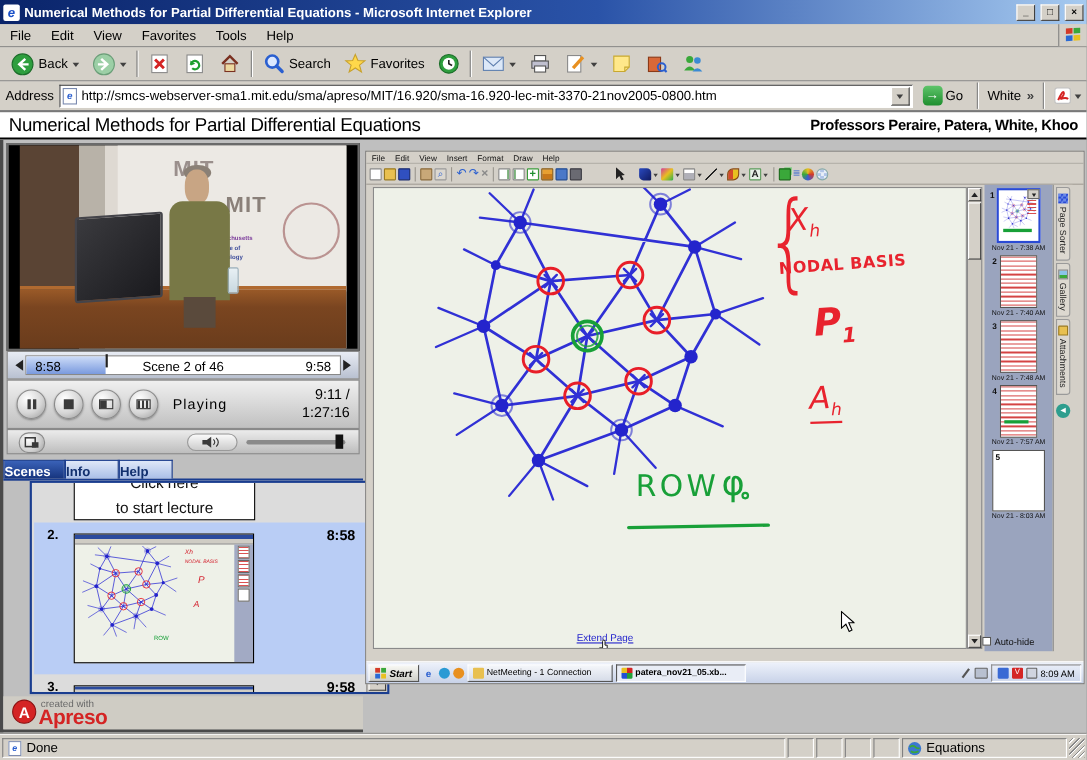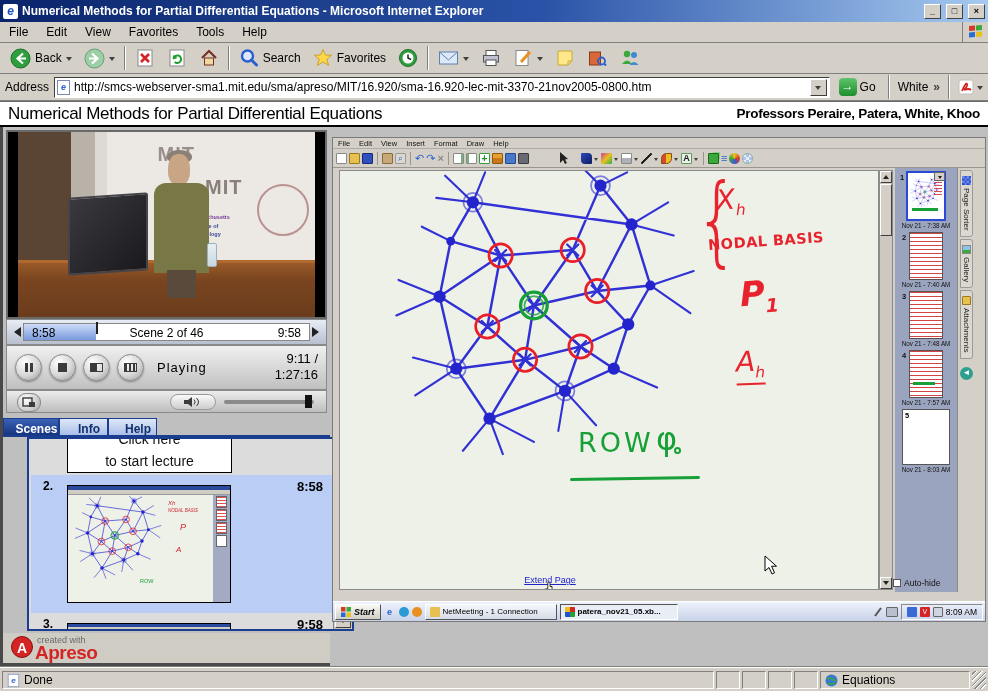--- a/index.html
+++ b/index.html
@@ -66,21 +66,21 @@
 .g-split::after{content:"";position:absolute;left:0;top:0;bottom:0;width:6px;background:#3a3a3a;}
 .g-mini{width:13px;height:9px;border:1px solid #3a3a3a;background:repeating-linear-gradient(90deg,#3a3a3a 0 2px,transparent 2px 4px);}
 .playing{position:absolute;left:150px;top:14px;font-size:13px;letter-spacing:1px;}
 .ptime{position:absolute;right:8px;top:5px;text-align:right;font-size:13px;line-height:16px;}
 .volrow{position:absolute;left:3px;top:263px;width:321px;height:23px;background:linear-gradient(#ececec,#bdbdbd);border:1px solid #8a8a8a;}
 .popbtn{position:absolute;left:10px;top:2px;width:24px;height:19px;border-radius:9px;background:radial-gradient(circle at 35% 30%,#fff,#cfcfcf 60%,#9f9f9f);border:1px solid #8a8a8a;display:flex;align-items:center;justify-content:center;}
 .volbtn{position:absolute;right:110px;top:3px;width:46px;height:16px;border-radius:8px;background:linear-gradient(#fafafa,#cccccc);border:1px solid #9a9a9a;display:flex;align-items:center;justify-content:center;}
 .volslider{position:absolute;right:12px;top:9px;width:90px;height:4px;background:#8a8a8a;border-radius:2px;}
 .volthumb{position:absolute;right:14px;top:4px;width:7px;height:13px;background:#111;}
 .tabrow{position:absolute;left:0;top:291px;width:327px;height:19px;display:flex;border-bottom:2px solid #1a3d8f;}
-.tab{font-size:12px;font-weight:bold;text-align:center;padding-top:3px;border:1px solid #1a3d8f;border-bottom:none;padding-left:11px;}
+.tab{font-size:12px;font-weight:bold;text-align:left;padding-top:3px;border:1px solid #1a3d8f;border-bottom:none;}
 .tab.active{background:linear-gradient(#3a62b8,#16347e);color:#fff;width:56px;}
 .tab.idle{background:linear-gradient(#dfe8f8,#aabfe8);color:#12306e;width:49px;}
 .scenelist{position:absolute;left:0;top:310px;width:327px;height:194px;border:2px solid #1a3d8f;background:#dcdcdc;overflow:hidden;margin-left:24px;}
 .sl-inner{position:absolute;left:0;top:0;right:19px;bottom:0;}
 .startbox{position:absolute;left:38px;top:-12px;width:165px;height:46px;background:#fff;border:1px solid #000;text-align:center;font-size:14px;line-height:22px;color:#111;}
 .sitem2{position:absolute;left:2px;top:36px;right:0;height:138px;background:#b9cdf5;}
 .snum{position:absolute;left:12px;top:4px;font-weight:bold;font-size:12px;}
 .stime{position:absolute;right:10px;top:4px;font-weight:bold;font-size:13px;}
 .thumb2{position:absolute;left:36px;top:10px;width:164px;height:118px;background:#eef1e8;border:1px solid #000;overflow:hidden;}
 .mini-title{position:absolute;left:0;top:0;right:0;height:4px;background:#2a4a9e;}

